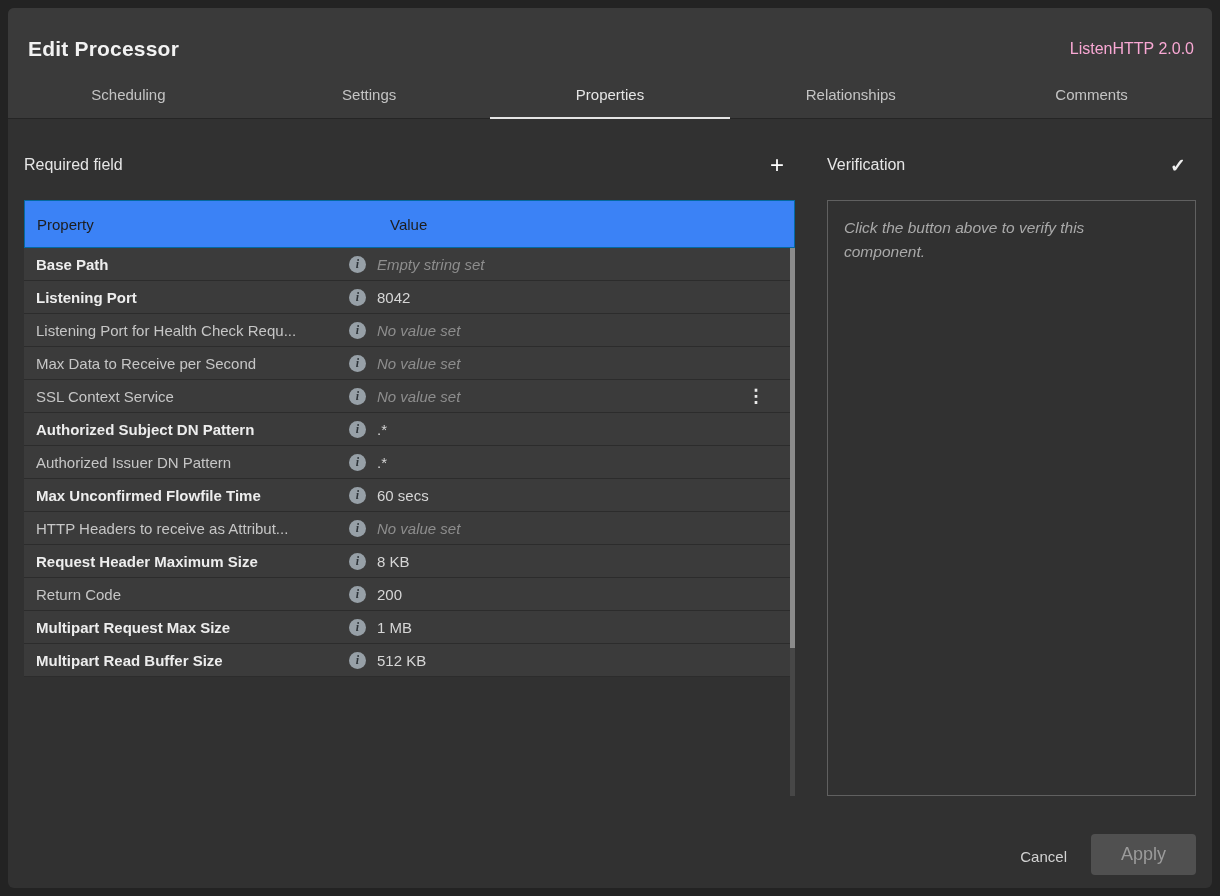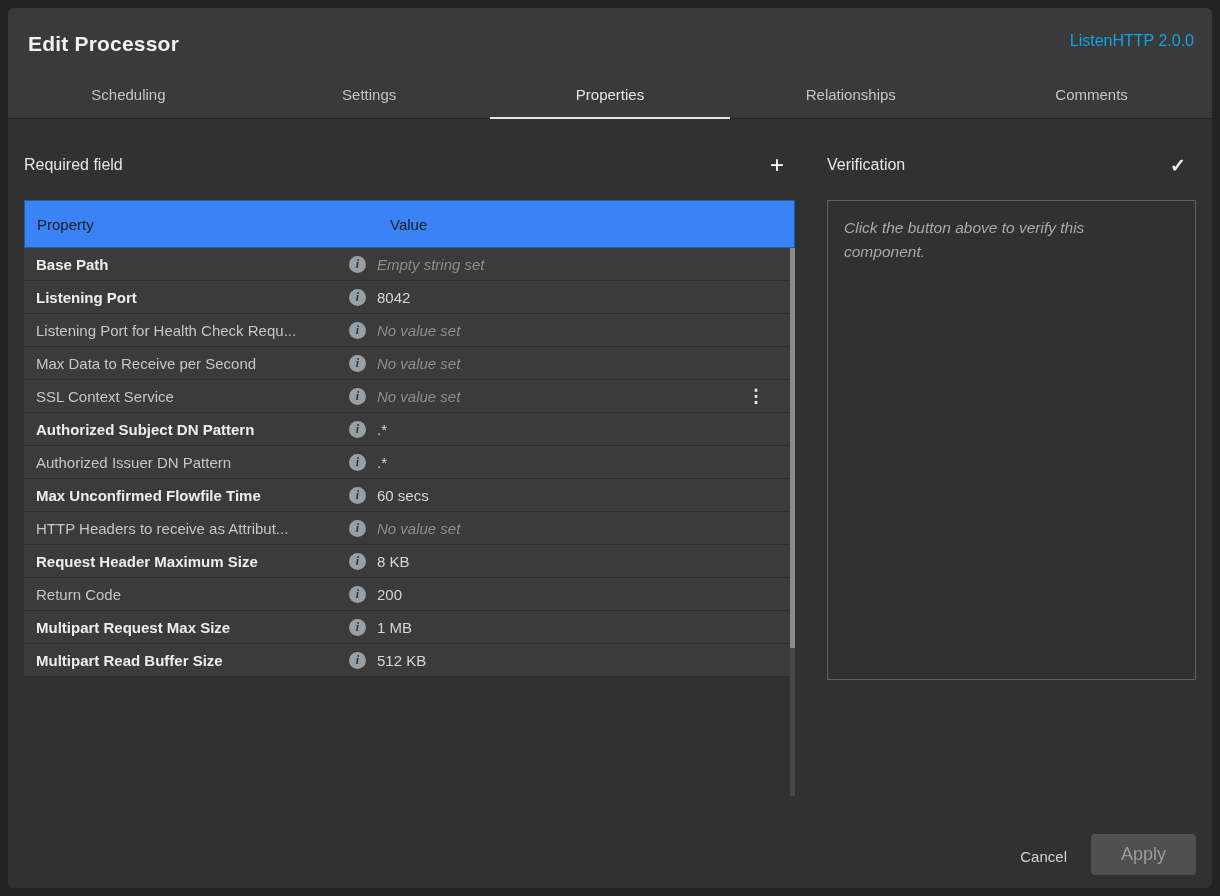--- a/index.html
+++ b/index.html
@@ -13,25 +13,25 @@
   .dialog {
     position:absolute; inset:8px;
     background:#313131;
     border-radius:6px;
     overflow:hidden;
     display:flex; flex-direction:column;
   }
   
   .dialog-header { background:#3a3a3a; border-bottom:1px solid #252525; flex:0 0 111px; }
   .title-row {
-    display:flex; justify-content:space-between; align-items:flex-start;
+    display:flex; justify-content:space-between; align-items:center;
     padding:24px 18px 4px 20px; height:62px;
   }
   .dialog-title { font-size:21px; font-weight:700; color:#f2f2f2; letter-spacing:.2px; }
-  .dialog-subtitle { font-size:16px; color:#0ea5e9; }
+  .dialog-subtitle { font-size:16px; color:#f9a8d4; }
   .tabs { display:flex; height:48px; }
   .tab {
     flex:1; display:flex; align-items:center; justify-content:center;
     font-size:15px; color:#c4c4c4; cursor:pointer; position:relative;
   }
   .tab.active { color:#e5e5e5; }
   .tab.active::after {
     content:""; position:absolute; left:0; right:0; bottom:-1px; height:2px;
     background:#e4e4e4;
   }
@@ -81,21 +81,21 @@
     color:#eaeaea; font-size:18px; font-weight:700;
     margin-right:18px; cursor:pointer; line-height:1;
   }
   .scrollbar {
     position:absolute; top:48px; right:0; bottom:0; width:5px;
     background:#474747;
   }
   .scroll-thumb { position:absolute; top:0; left:0; width:100%; height:400px; background:#8b8b8b; }
   
   .verify-box {
-    height:480px; border:1px solid #606060; background:#313131;
+    height:596px; border:1px solid #606060; background:#313131;
     padding:15px 16px;
   }
   .verify-msg {
     font-size:15.5px; font-style:italic; color:#a9a9a9; line-height:1.55;
     max-width:300px;
   }
   
   .dialog-footer {
     flex:0 0 92px; display:flex; align-items:flex-end; justify-content:flex-end;
     padding:0 16px 13px;

